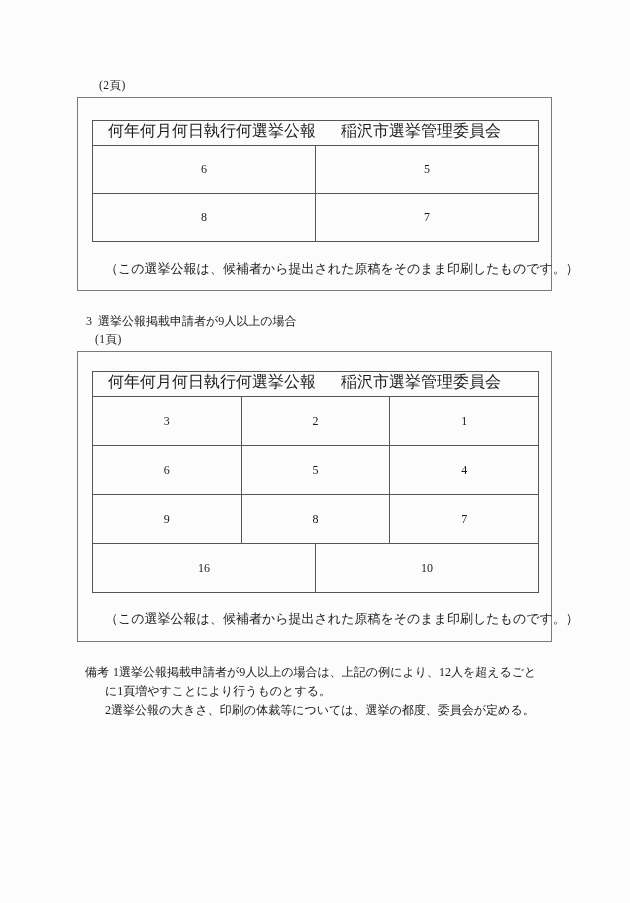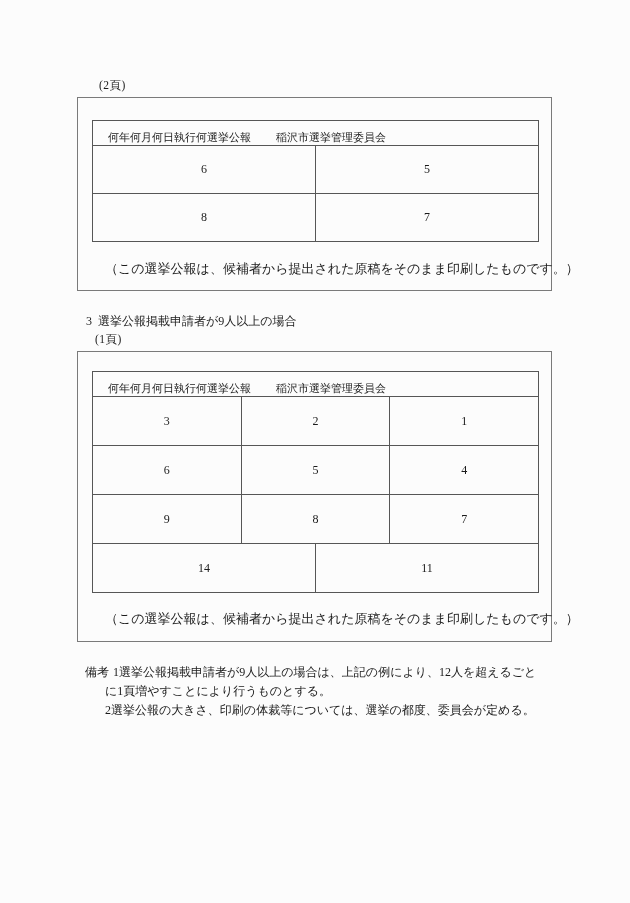--- a/index.html
+++ b/index.html
@@ -25,23 +25,23 @@
     position:absolute;
     border:1px solid #565656;
     display:flex;
     flex-direction:column;
   }
   .tbl-header {
     height:25px;
     flex:0 0 25px;
     border-bottom:1px solid #565656;
     display:flex;
-    align-items:flex-end;
+    align-items:flex-start;
     padding-left:15px;
-    font-size:11px;
+    font-size:16px;
     white-space:nowrap;
   }
   .hdr-gap { display:inline-block; width:25px; }
   .tbl-row { display:flex; flex:1 1 auto; }
   .tbl-row + .tbl-row { border-top:1px solid #565656; }
   .tbl-cell {
     flex:1 1 0;
     display:flex;
     align-items:center;
     justify-content:center;
@@ -109,22 +109,22 @@
       <div class="tbl-cell">6</div>
       <div class="tbl-cell">5</div>
       <div class="tbl-cell">4</div>
     </div>
     <div class="tbl-row">
       <div class="tbl-cell">9</div>
       <div class="tbl-cell">8</div>
       <div class="tbl-cell">7</div>
     </div>
     <div class="tbl-row">
-      <div class="tbl-cell">14</div>
-      <div class="tbl-cell">11</div>
+      <div class="tbl-cell">16</div>
+      <div class="tbl-cell">10</div>
     </div>
   </div>
 
   <div class="abs note" style="left:105px; top:612px;">（この選挙公報は、候補者から提出された原稿をそのまま印刷したものです。）</div>
 
   <div>
     <div class="remarks remarks-line" style="left:85px; top:663px;">
       <span>備考</span><span class="rm-num-gap">1</span><span class="rm-text-gap">選挙公報掲載申請者が9人以上の場合は、上記の例により、12人を超えるごと</span>
     </div>
     <div class="remarks remarks-line" style="left:105px; top:682px;">

